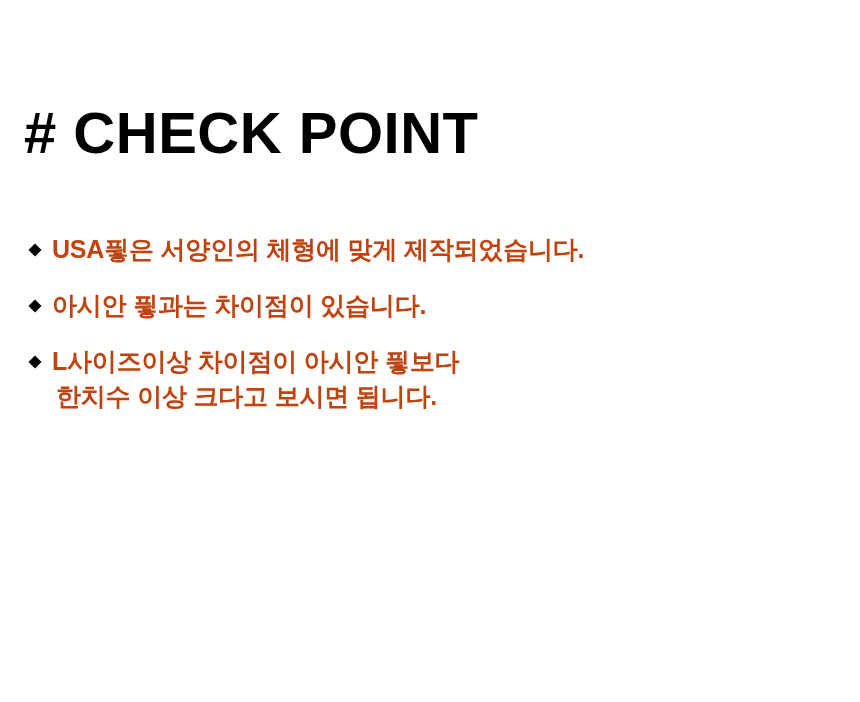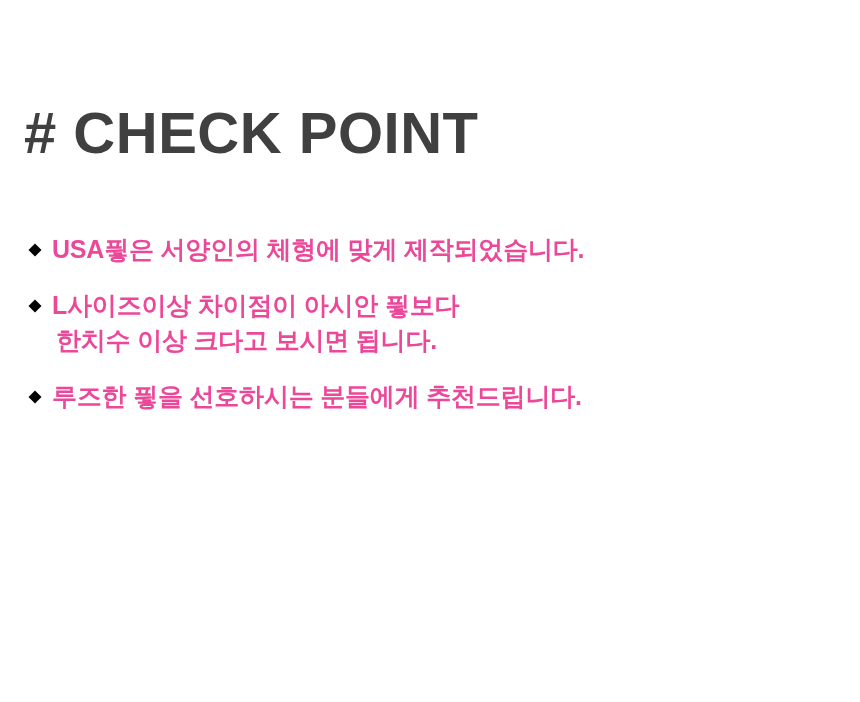--- a/index.html
+++ b/index.html
@@ -45,21 +45,21 @@
     padding: 0;
     list-style: none;
   }
   .check-item {
     position: relative;
     padding-left: 24px;
     margin: 0 0 21px 0;
     font-size: 25px;
     font-weight: 700;
     line-height: 1.40;
-    color: #ec4899;
+    color: #c2410c;
     letter-spacing: -0.2px;
   }
   .check-item:last-child {
     margin-bottom: 0;
   }
   .bullet-diamond {
     position: absolute;
     left: 0;
     top: 0;
     width: 16px;
@@ -80,54 +80,54 @@
   .item-text .line-2 {
     display: block;
     padding-left: 4px;
   }
 </style>
 </head>
 <body>
 
 <div id="page">
 
-  <h1 class="page-title" style="color: #404040;"># CHECK POINT</h1>
+  <h1 class="page-title" style="color: #000000;"># CHECK POINT</h1>
 
   <ul class="checklist">
 
     <li class="check-item">
       <span class="bullet-diamond">
         <svg width="14" height="14" viewBox="0 0 14 14" aria-hidden="true">
           <polygon points="7,0.5 13.5,7 7,13.5 0.5,7" fill="#000000"></polygon>
         </svg>
       </span>
       <span class="item-text">
         <span class="line-1">USA픻은 서양인의 체형에 맞게 제작되었습니다.</span>
       </span>
     </li>
 
+    <li class="check-item">
+      <span class="bullet-diamond">
+        <svg width="14" height="14" viewBox="0 0 14 14" aria-hidden="true">
+          <polygon points="7,0.5 13.5,7 7,13.5 0.5,7" fill="#000000"></polygon>
+        </svg>
+      </span>
+      <span class="item-text">
+        <span class="line-1">아시안 픻과는 차이점이 있습니다.</span>
+      </span>
+    </li>
 
     <li class="check-item">
       <span class="bullet-diamond">
         <svg width="14" height="14" viewBox="0 0 14 14" aria-hidden="true">
           <polygon points="7,0.5 13.5,7 7,13.5 0.5,7" fill="#000000"></polygon>
         </svg>
       </span>
       <span class="item-text">
         <span class="line-1">L사이즈이상 차이점이 아시안 픻보다</span>
         <span class="line-2">한치수 이상 크다고 보시면 됩니다.</span>
       </span>
     </li>
 
 
-    <li class="check-item">
-      <span class="bullet-diamond">
-        <svg width="14" height="14" viewBox="0 0 14 14" aria-hidden="true">
-          <polygon points="7,0.5 13.5,7 7,13.5 0.5,7" fill="#000000"></polygon>
-        </svg>
-      </span>
-      <span class="item-text">
-        <span class="line-1">루즈한 픻을 선호하시는 분들에게 추천드립니다.</span>
-      </span>
-    </li>
 
   </ul>
 </div>
 
 </body></html>

